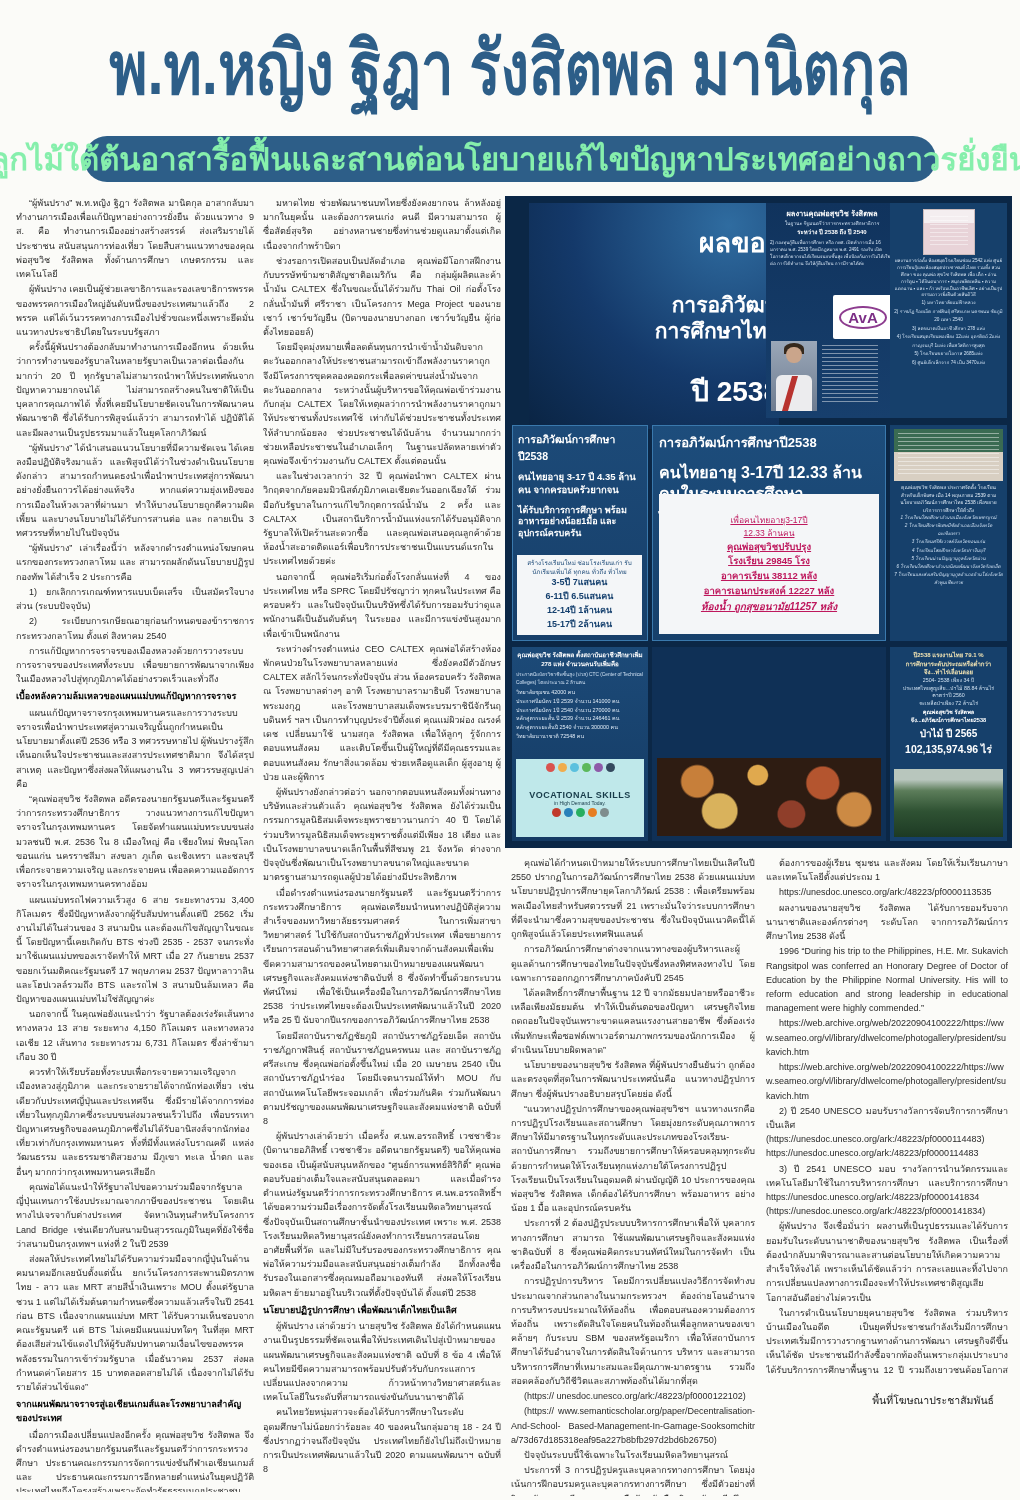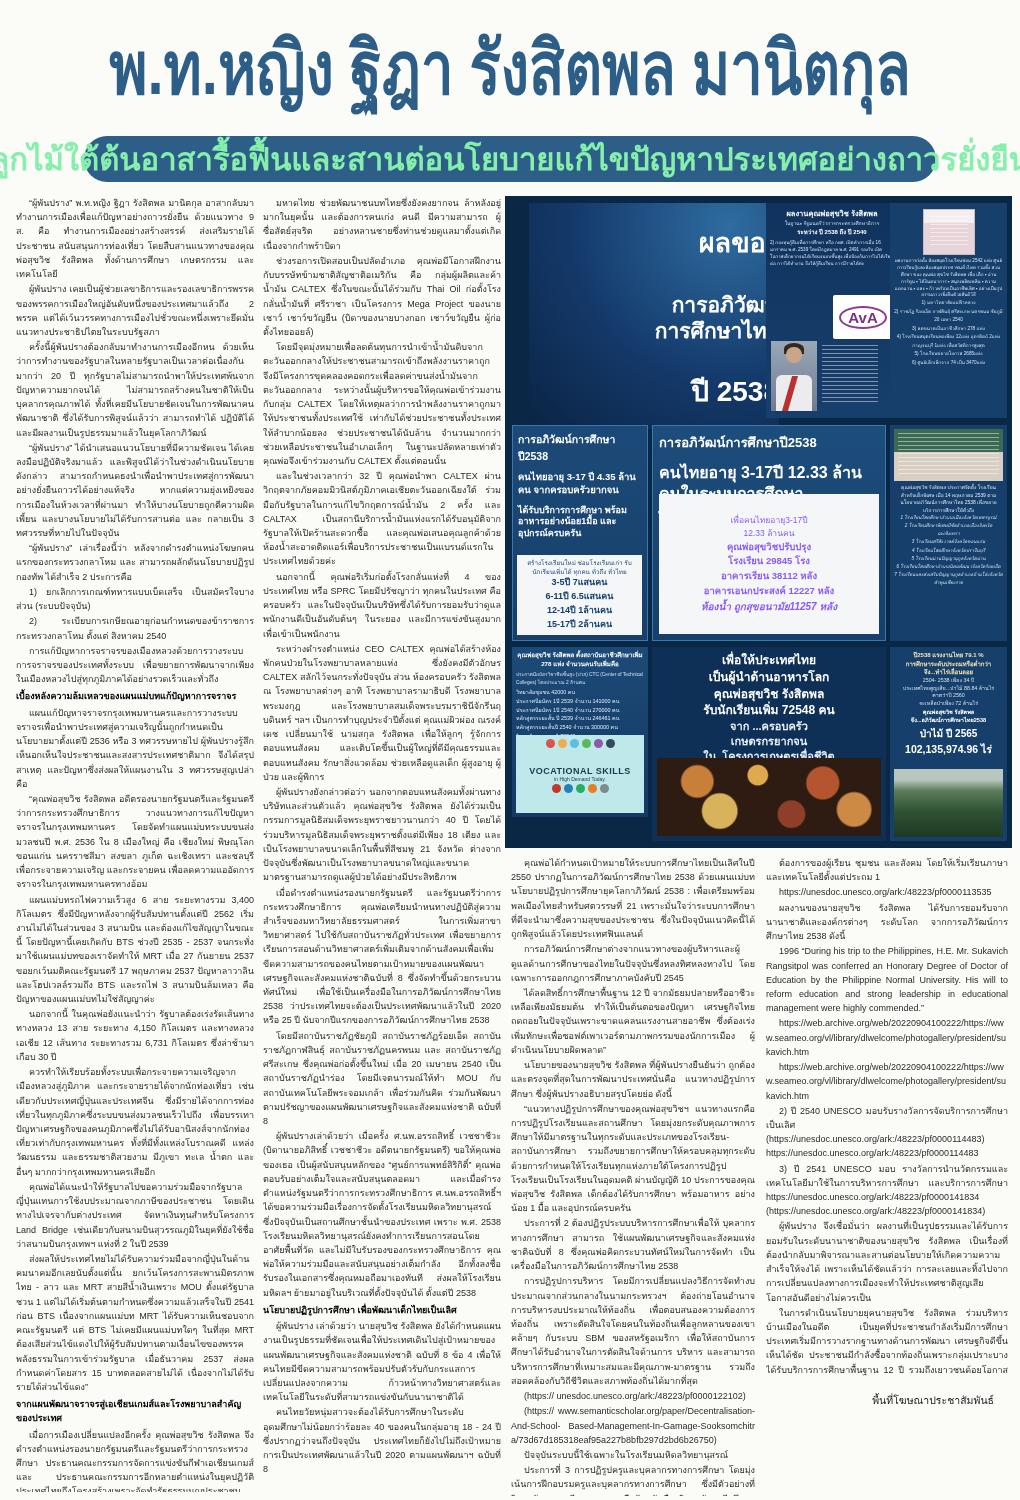--- a/index.html
+++ b/index.html
@@ -58,30 +58,30 @@
   .tD .d1{font-size:9.5px;font-weight:800;margin-top:6px;line-height:1.35;}
   .tD .d2{font-size:9px;font-weight:700;margin-top:8px;line-height:1.3;}
   .wbox{position:absolute;left:4px;right:5px;bottom:5px;background:#f4f6f8;color:#15406e;padding:3px;}
   .wbox .wt{font-size:6.3px;text-align:center;line-height:1.45;color:#1c4a78;}
   .wbox .li{font-size:9px;font-weight:700;text-align:center;line-height:1.55;}
   .tE{left:147px;top:229px;width:234px;height:216px;background:linear-gradient(180deg,#1d4d7c,#16406b);
       padding:6px;box-sizing:border-box;border:1px solid #3a79ad;}
   .tE .dh{font-size:13px;font-weight:800;}
   .tE .d1{font-size:16px;font-weight:800;margin-top:10px;line-height:1.3;}
   .tE .d2{font-size:12px;font-weight:700;margin-top:6px;line-height:1.3;}
-  .wbox2{position:absolute;left:6px;right:6px;bottom:6px;background:#f4f6f8;color:#8b5cf6;padding:20px;}
+  .wbox2{position:absolute;left:6px;right:6px;bottom:6px;background:#f4f6f8;color:#be185d;padding:20px;text-decoration:underline;}
   .wbox2 .li{font-size:8.5px;text-align:center;line-height:1.5;}
   .wbox2 .b{font-size:9.5px;font-weight:700;text-align:center;line-height:1.55;}
   .wbox2 .em{font-size:10px;font-weight:800;font-style:italic;text-align:center;line-height:1.55;}
   .tF{left:385px;top:229px;width:117px;height:216px;background:#16406b;padding:4px;box-sizing:border-box;text-align:center;}
   .classroom{width:100%;height:52px;background:linear-gradient(180deg,#3a6b52 0 45%,#d8cfc2 45% 100%);position:relative;margin-bottom:3px;}
   .classroom .lines{position:absolute;inset:4px;}
   .tF .ftx{font-size:4.9px;line-height:1.55;color:#e2edf8;}
   .tF .flist .li{font-size:4.6px;font-style:italic;line-height:1.75;color:#cfe0f2;}
-  .tG{left:7px;top:451px;width:136px;height:170px;background:linear-gradient(180deg,#1c4a78,#143a63);
+  .tG{left:7px;top:451px;width:136px;height:194px;background:linear-gradient(180deg,#1c4a78,#143a63);
       padding:4px;box-sizing:border-box;}
   .tG .gh{font-size:6.2px;font-weight:700;text-align:center;line-height:1.4;}
   .tG .gc{font-size:4.8px;color:#cfe0f2;text-align:left;margin:2px 0;}
   .tG .glist .li{font-size:5.4px;color:#e2edf8;line-height:1.6;text-align:left;}
   .voc{position:absolute;left:4px;right:4px;bottom:4px;height:76px;background:#bfe8ea;color:#173b49;
        text-align:center;padding-top:2px;}
   .voc .vt{font-size:9px;font-weight:800;letter-spacing:.5px;margin-top:18px;}
   .voc .vs{font-size:5px;}
   .dotrow{display:flex;justify-content:center;gap:3px;margin-top:2px;}
   .dot{width:9px;height:9px;border-radius:50%;}
@@ -295,29 +295,20 @@
           <div class="dot"></div>
             <div class="dot"></div>
             <div class="dot"></div>
             <div class="dot"></div>
             <div class="dot"></div>
         </div>
       </div>
     </div>
 
     <div class="tile tH">
-      <div>
-          <div class="f1">เพื่อให้ประเทศไทย</div>
-          <div class="f1">เป็นผู้นำด้านอาหารโลก</div>
-          <div class="f1">คุณพ่อสุขวิช รังสิตพล</div>
-          <div class="f1">รับนักเรียนเพิ่ม 72548 คน</div>
-          <div class="f2">จาก ...ครอบครัว</div>
-          <div class="f2">เกษตรกรยากจน</div>
-          <div class="f2">ใน..โครงการเกษตรเพื่อชีวิต</div>
-        </div>
       <div class="food"></div>
     </div>
 
     <div class="tile tI">
       <div>
           <div class="g1">ปี2538 แรงงานไทย 79.1 %</div>
           <div class="g1">การศึกษาระดับประถมหรือต่ำกว่า</div>
           <div class="g1">จึง...ทำไร่เลื่อนลอย</div>
           <div class="g2">2504- 2538 เพียง 34 ปี</div>
           <div class="g2">ประเทศไทยสูญเสีย...ป่าไม้ 88.84 ล้านไร่</div>

